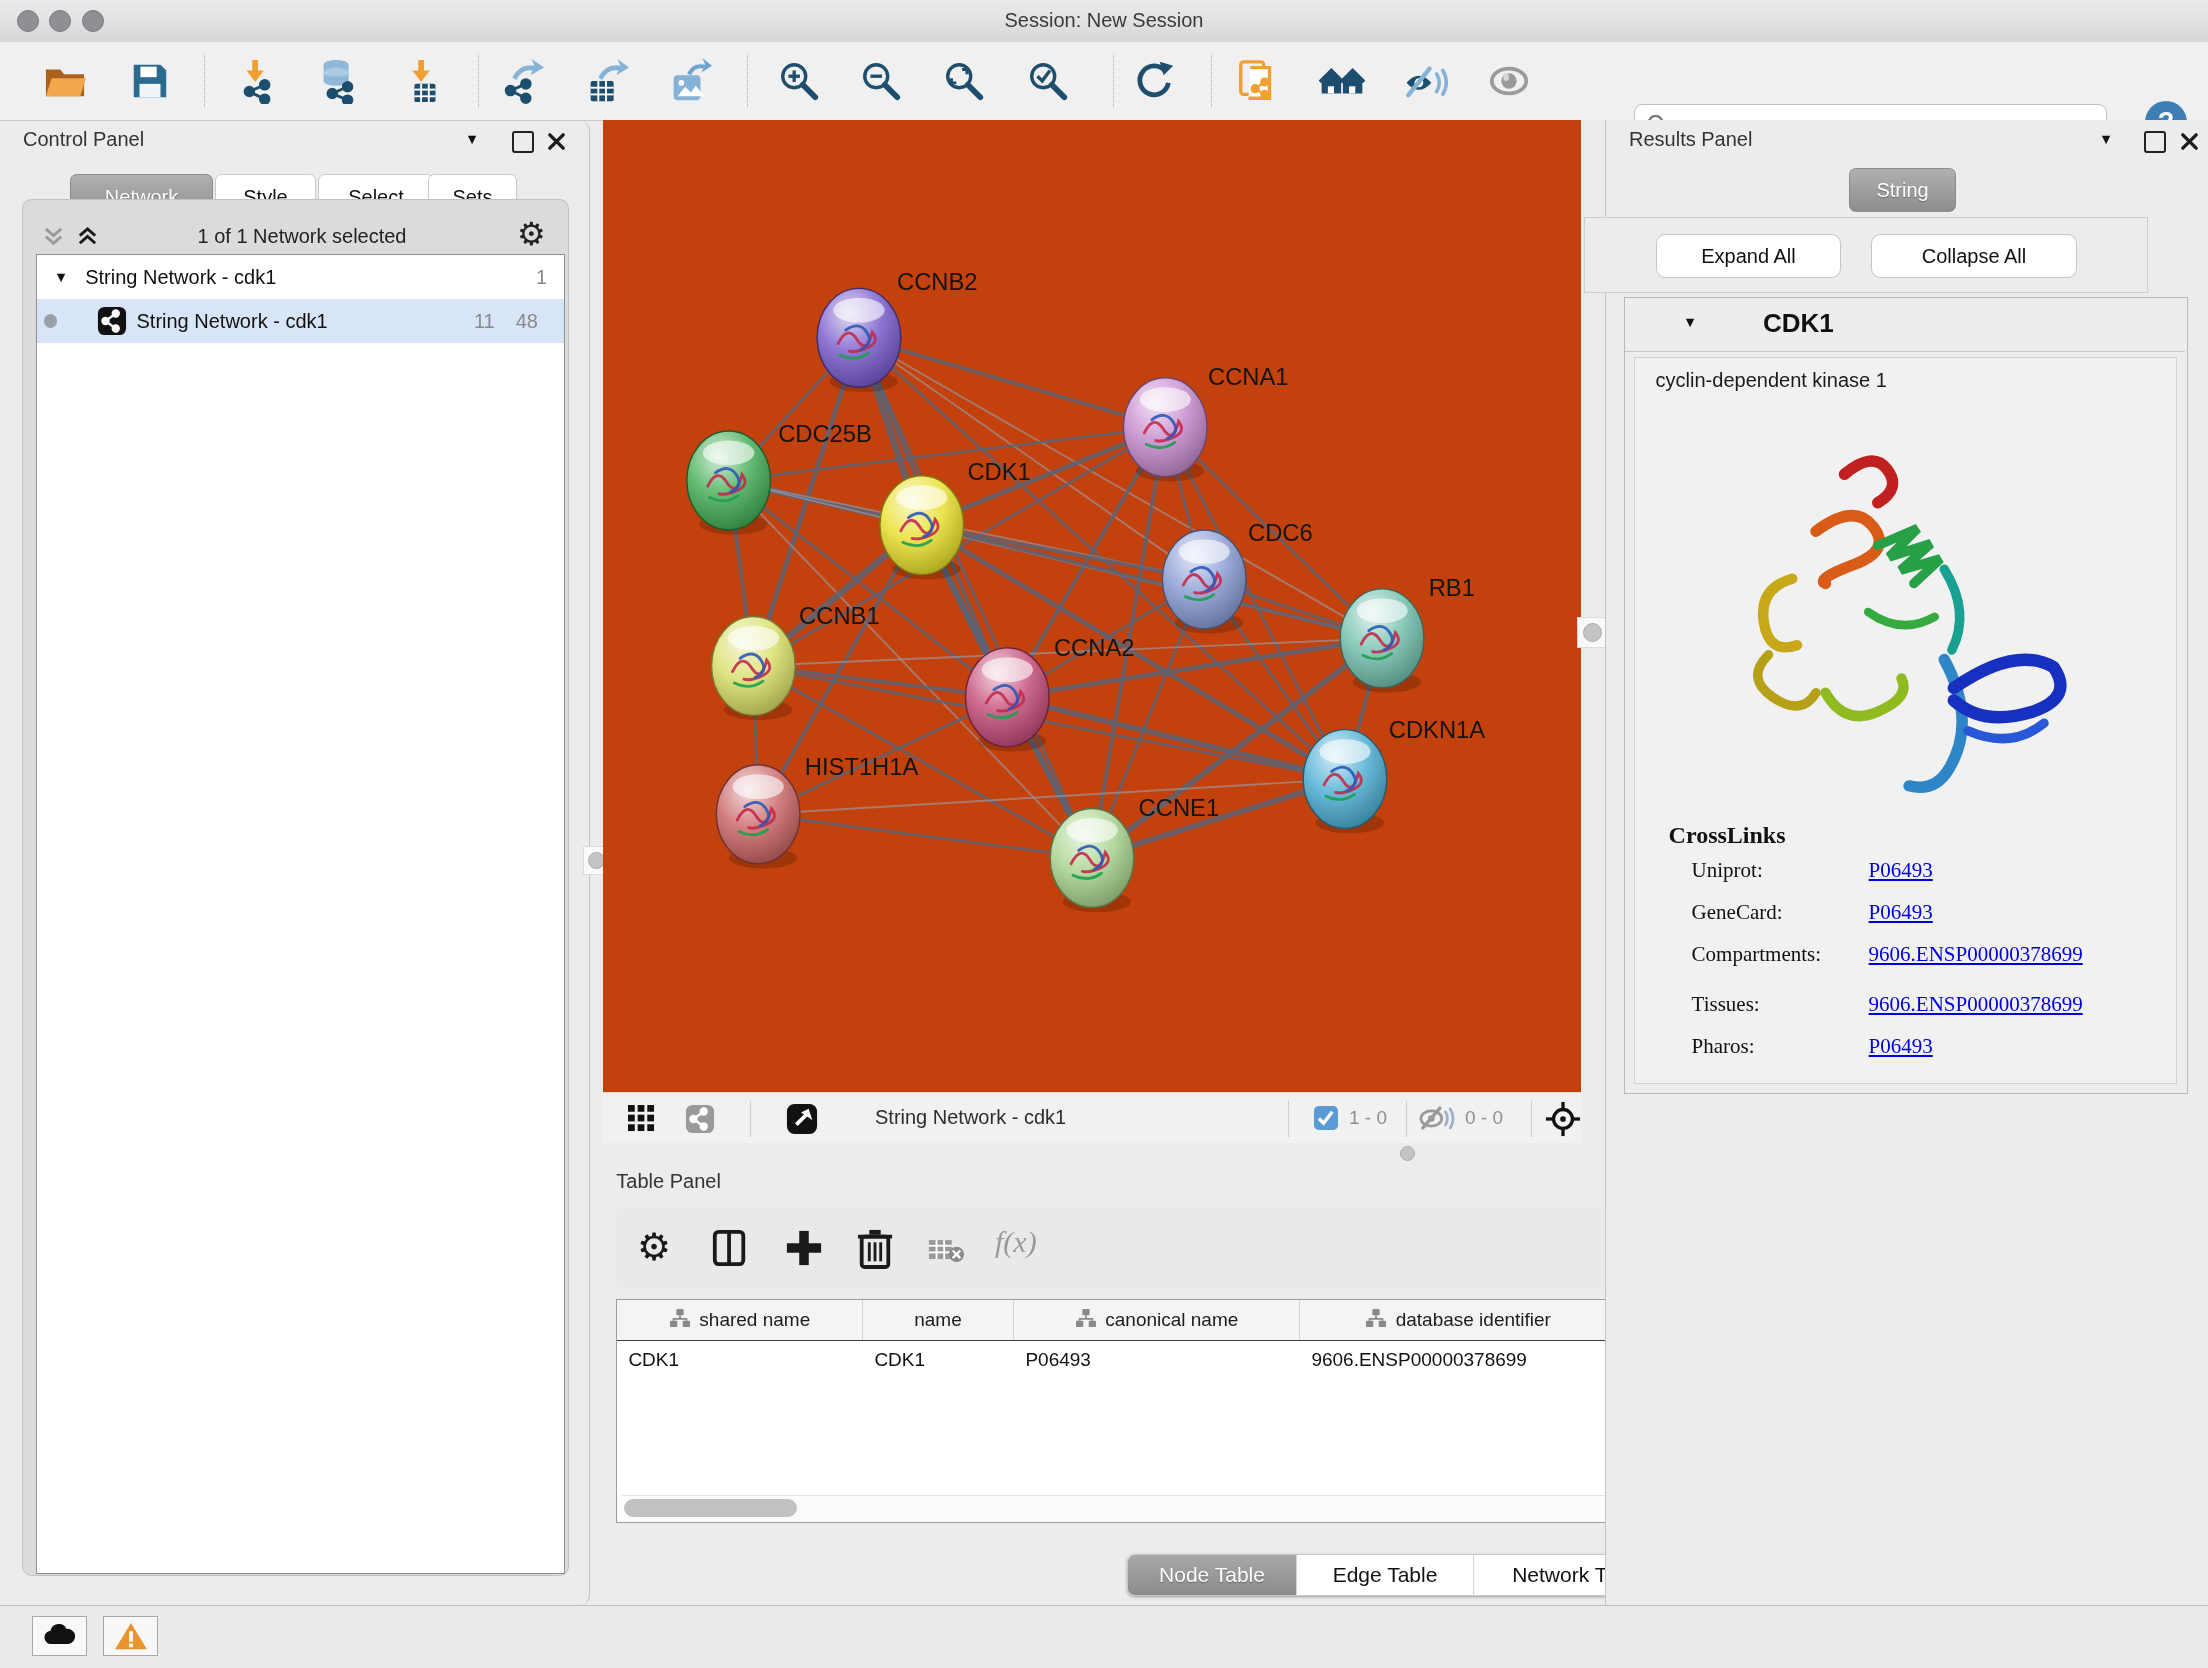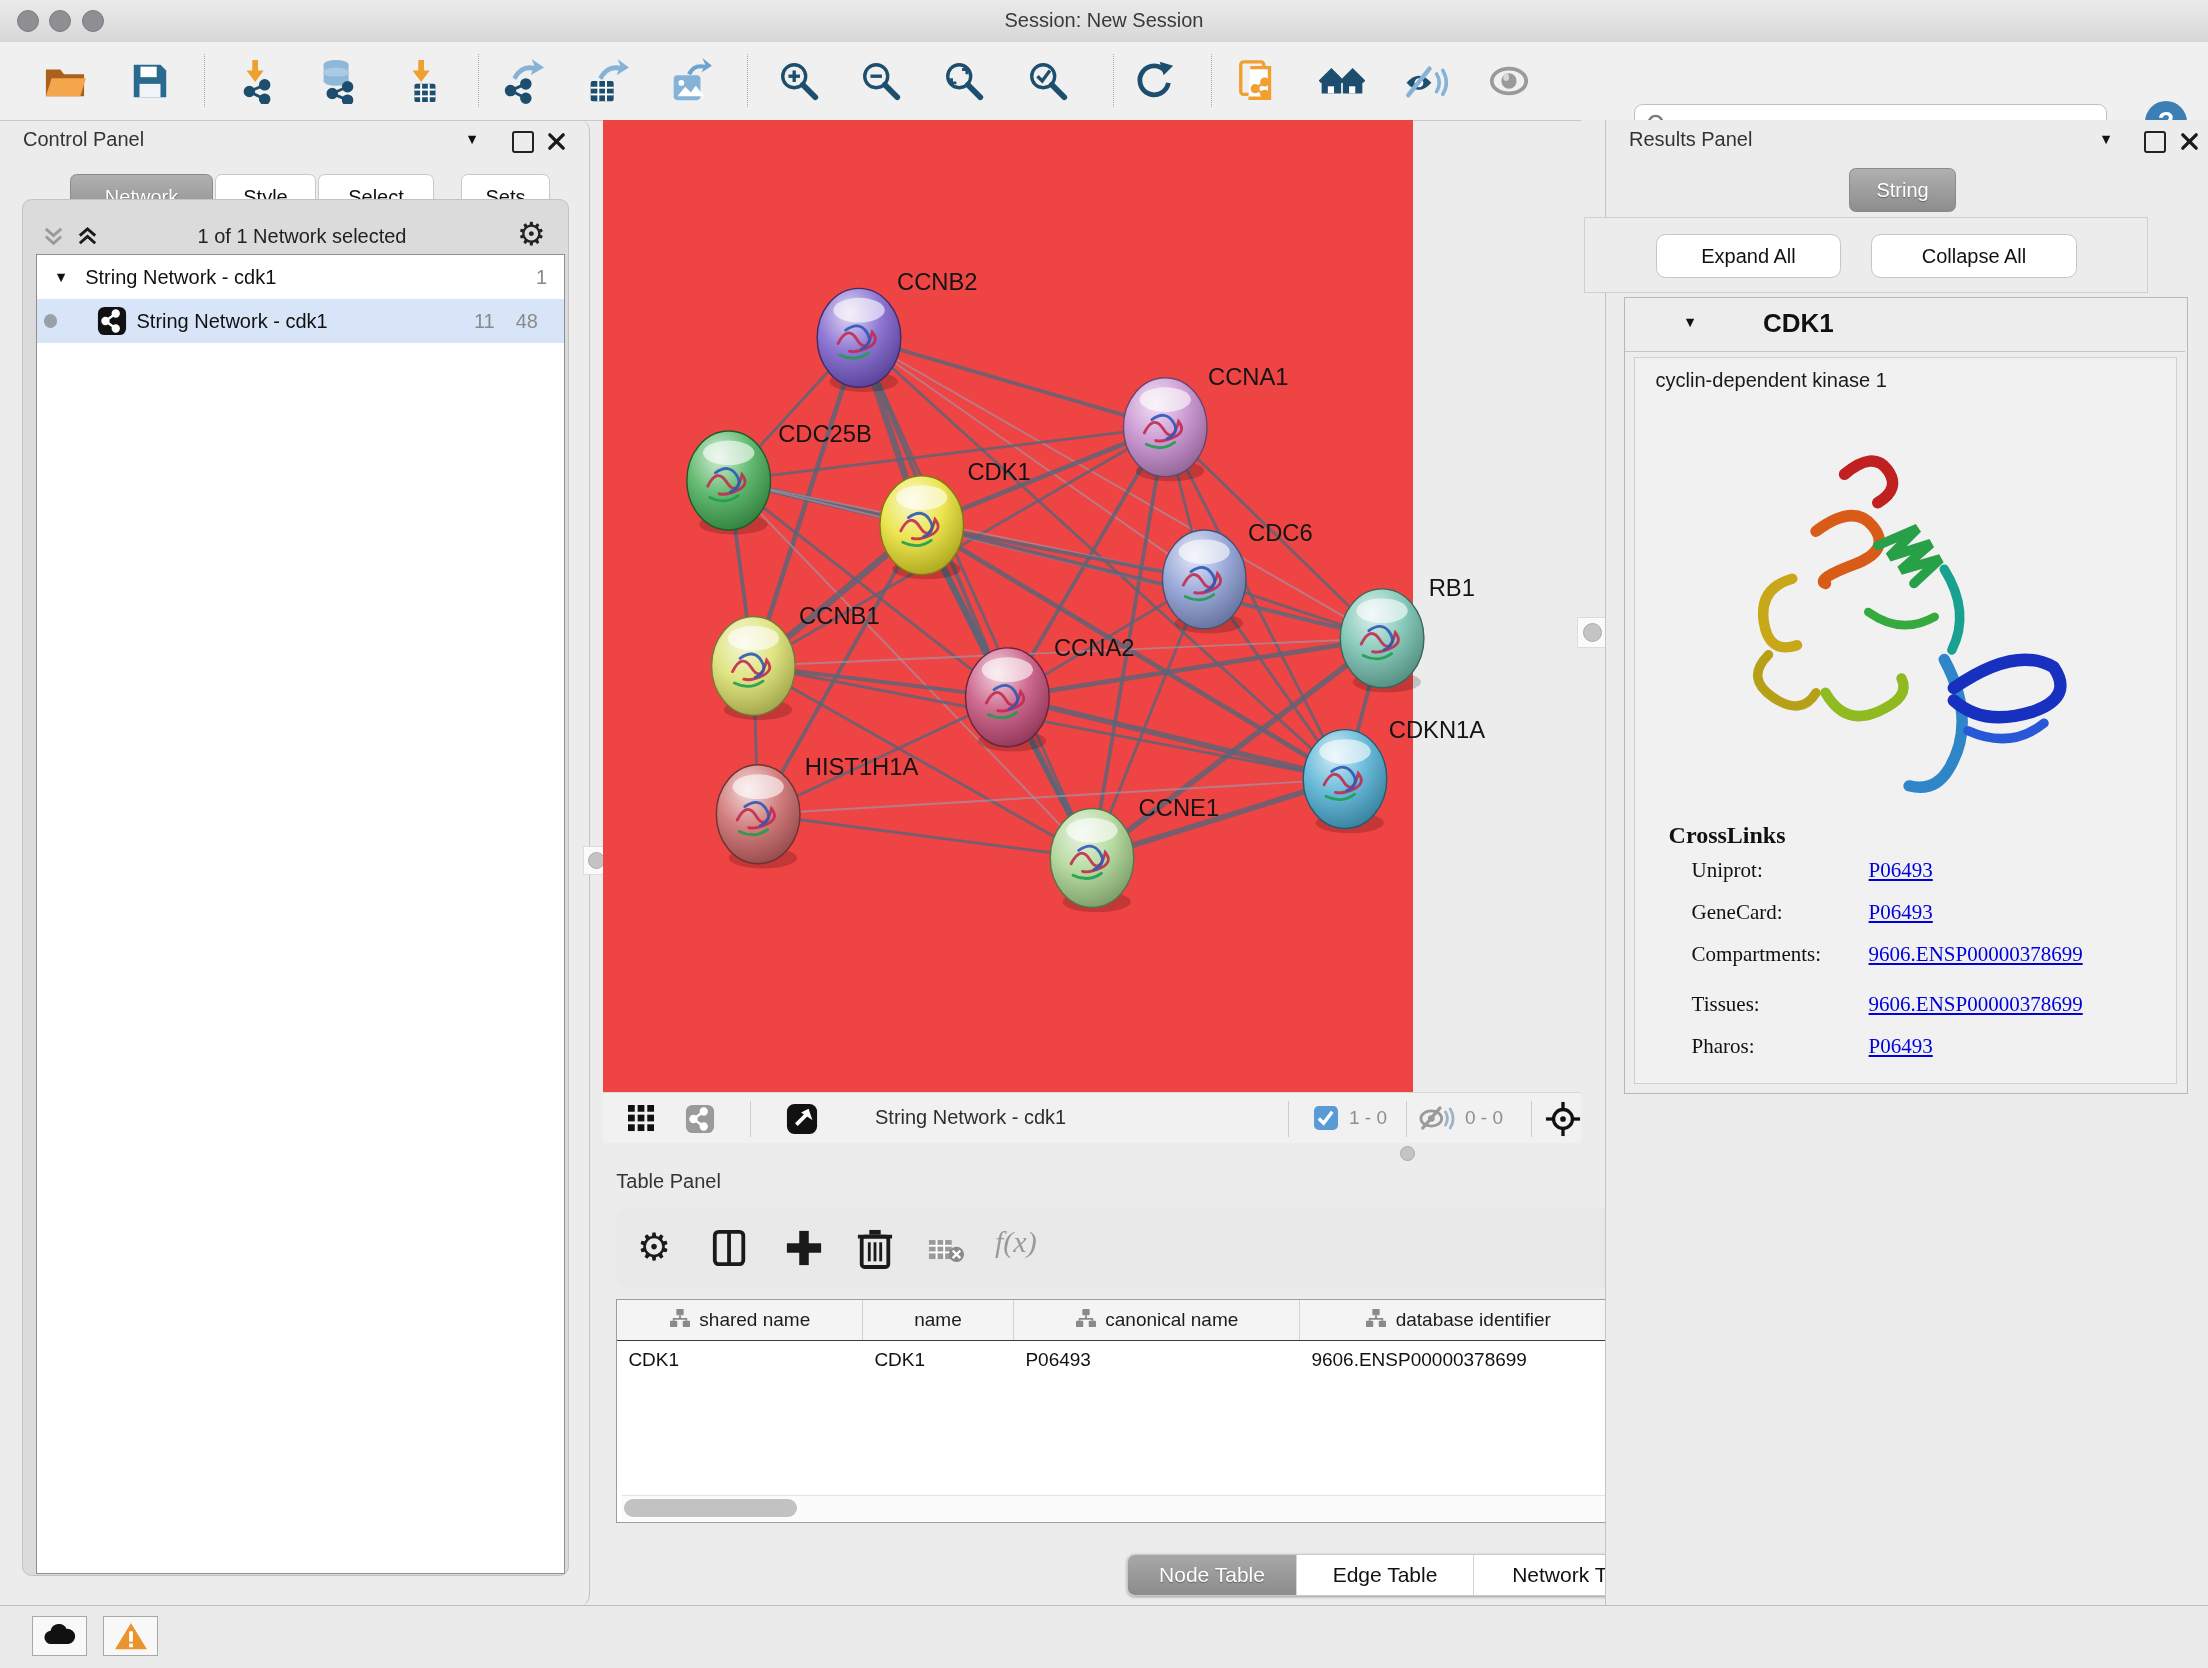--- a/index.html
+++ b/index.html
@@ -22,21 +22,21 @@
   
   .tab{height:46px;display:flex;align-items:center;justify-content:center;font-size:20px;color:#111;
        background:#fff;border:1px solid #c8c8c8;border-radius:6.7px 6.7px 0 0;box-sizing:border-box;cursor:pointer;}
   .tab.sel{background:linear-gradient(#b0b0b0,#8d8d8d);color:#fff;text-shadow:0 1px 1px rgba(0,0,0,.35);border-color:#8a8a8a;border-radius:6.7px;}
   
   #cp-body{left:22px;top:199px;width:545px;height:1375px;background:#dbdbdb;border:1px solid #c2c2c2;border-radius:9.5px;}
   #cp-list{left:36px;top:254px;width:529px;height:1320px;background:#fff;border:1.9px solid #8f8f8f;box-sizing:border-box;}
   .tree-row{height:44px;display:flex;align-items:center;font-size:20px;color:#111;}
   .cnt{color:#8a8a8a;}
   
-  #net-canvas{left:603px;top:120px;width:810px;height:972px;background:#ef4444;}
+  #net-canvas{left:603px;top:120px;width:978px;height:972px;background:#c2410c;}
   #net-status{left:603px;top:1092px;width:978px;height:51px;background:#f1f1f1;border-top:1px solid #d8d8d8;border-bottom:1px solid #cfcfcf;}
   .vsep{top:7.6px;height:36px;border-left:1px solid #cdcdcd;width:0;}
   .numtxt{font-size:19px;color:#8e8e8e;}
   
   .handle-sq{background:#fafafa;border:1px solid #dcdcdc;display:flex;align-items:center;justify-content:center;}
   .handle-dot{border-radius:50%;background:#c4c4c4;border:1px solid #ababab;}
   
   #tp-toolbar{left:616px;top:1208px;width:1581px;height:80px;background:#e9e9e9;border-radius:7.6px;}
   #tp-box{left:616px;top:1299px;width:1581px;height:224px;background:#fff;border:1.9px solid #9c9c9c;box-sizing:border-box;overflow:hidden;}
   #t-head{display:flex;height:40px;background:#f4f4f4;border-bottom:1.9px solid #3c3c3c;overflow:hidden;}
@@ -258,21 +258,21 @@
 
     <div class="abs tab sel" style="left:70px;top:54px;width:143px;">
         <span>Network</span>
       </div>
     <div class="abs tab" style="left:215px;top:54px;width:101px;">
         <span>Style</span>
       </div>
     <div class="abs tab" style="left:318px;top:54px;width:116px;">
         <span>Select</span>
       </div>
-    <div class="abs tab" style="left:461px;top:54px;width:89px;">
+    <div class="abs tab" style="left:428px;top:54px;width:89px;">
         <span>Sets</span>
       </div>
 
     <div class="abs" id="cp-body" style="top:79px;"></div>
 
     <div class="abs" style="left:36px;top:99px;width:529px;height:38px;">
       <svg class="abs" style="left:3.8px;top:5.7px" width="27" height="25" viewBox="0 0 28 26">
         <polyline points="6,4 14,11 22,4" fill="none" stroke="#9a9a9a" stroke-width="3"></polyline>
           <polyline points="6,12 14,19 22,12" fill="none" stroke="#9a9a9a" stroke-width="3"></polyline>
       </svg>

